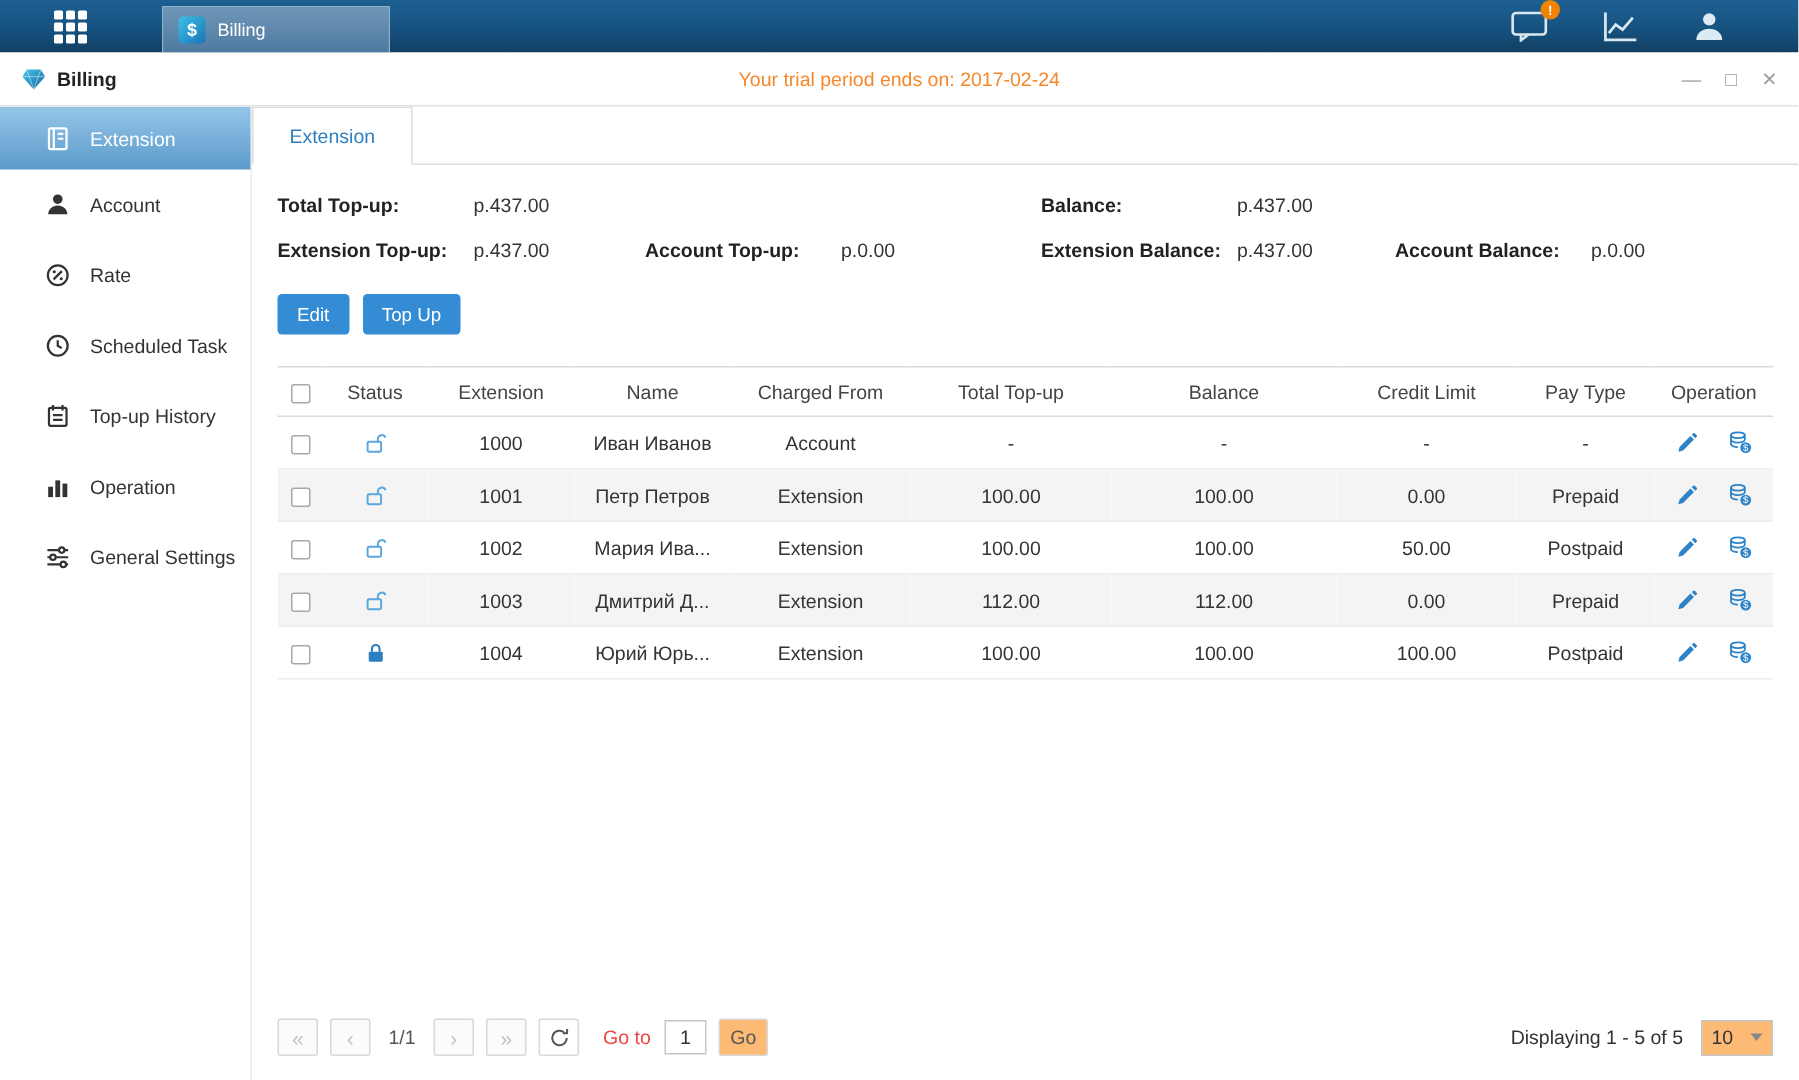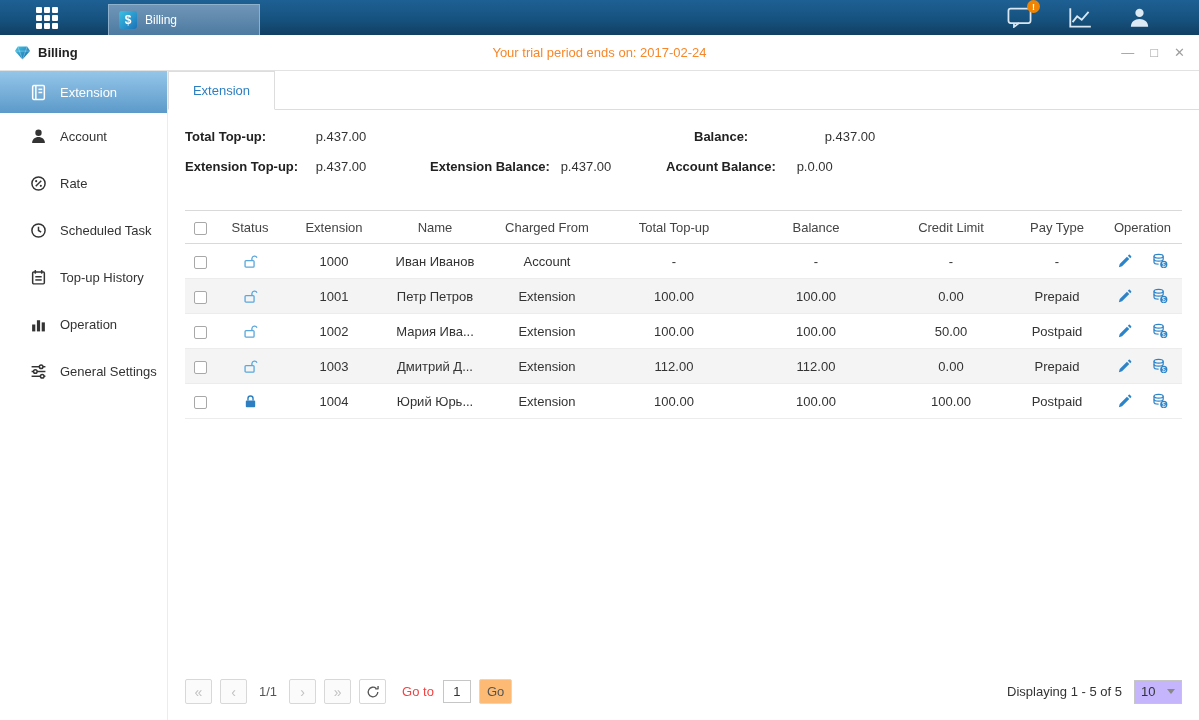--- a/index.html
+++ b/index.html
@@ -56,21 +56,21 @@
 
   
   .pager{margin-top:auto;padding:0 17px 16px;display:flex;align-items:center;font-size:13px;color:#555}
   .pg-btn{width:27px;height:25px;border:1px solid #d8d8d8;border-radius:2px;background:#fbfbfb;color:#c2c2c2;display:flex;align-items:center;justify-content:center;margin-right:8px;font-size:14px;cursor:default;flex:none}
   .pg-btn.enabled{color:#555;background:#fff;cursor:pointer}
   .pg-text{margin:0 12px 0 4px;color:#555}
   .goto-lbl{margin:0 9px 0 8px;color:#ef4444}
   .goto-input{width:28px;height:23px;border:1px solid #c6c6c6;text-align:center;font-size:13px;font-family:inherit;color:#333}
   .go-btn{margin-left:8px;height:25px;padding:0 7px;border:1px solid #d8d8d8;border-radius:2px;background:#fdba74;color:#555;display:flex;align-items:center;cursor:pointer}
   .pg-right{margin-left:auto;display:flex;align-items:center;gap:12px;color:#333}
-  .page-size{width:48px;height:24px;border:1px solid #c6c6c6;display:flex;align-items:center;justify-content:space-between;padding:0 6px;cursor:pointer;background:#c4b5fd;color:#333}
+  .page-size{width:48px;height:24px;border:1px solid #c6c6c6;display:flex;align-items:center;justify-content:space-between;padding:0 6px;cursor:pointer;background:#fdba74;color:#333}
   .caret{width:0;height:0;border-left:4px solid transparent;border-right:4px solid transparent;border-top:5px solid #888}
 </style>
 </head>
 <body>
 
 <div class="topbar">
   <div class="apps-grid">
     <span></span>
       <span></span>
       <span></span>
@@ -211,31 +211,39 @@
           <span class="sum-label">Balance:</span>
           <span class="sum-val">p.437.00</span>
         </div>
         <div class="sum-cell c4"></div>
       </div>
       <div class="sum-row">
         <div class="sum-cell">
           <span class="sum-label">Extension Top-up:</span>
           <span class="sum-val">p.437.00</span>
         </div>
+        <div class="sum-cell c2">
+          <span class="sum-label">Account Top-up:</span>
+          <span class="sum-val">p.0.00</span>
+        </div>
         <div class="sum-cell c3">
           <span class="sum-label">Extension Balance:</span>
           <span class="sum-val">p.437.00</span>
         </div>
         <div class="sum-cell c4">
           <span class="sum-label">Account Balance:</span>
           <span class="sum-val">p.0.00</span>
         </div>
       </div>
     </div>
 
+    <div class="actions">
+      <button class="btn">Edit</button>
+      <button class="btn">Top Up</button>
+    </div>
 
     <div class="tbl-wrap">
       <table>
         <colgroup>
           <col style="width:30px">
             <col style="width:70px">
             <col style="width:98px">
             <col style="width:104px">
             <col style="width:120px">
           <col style="width:134px">

